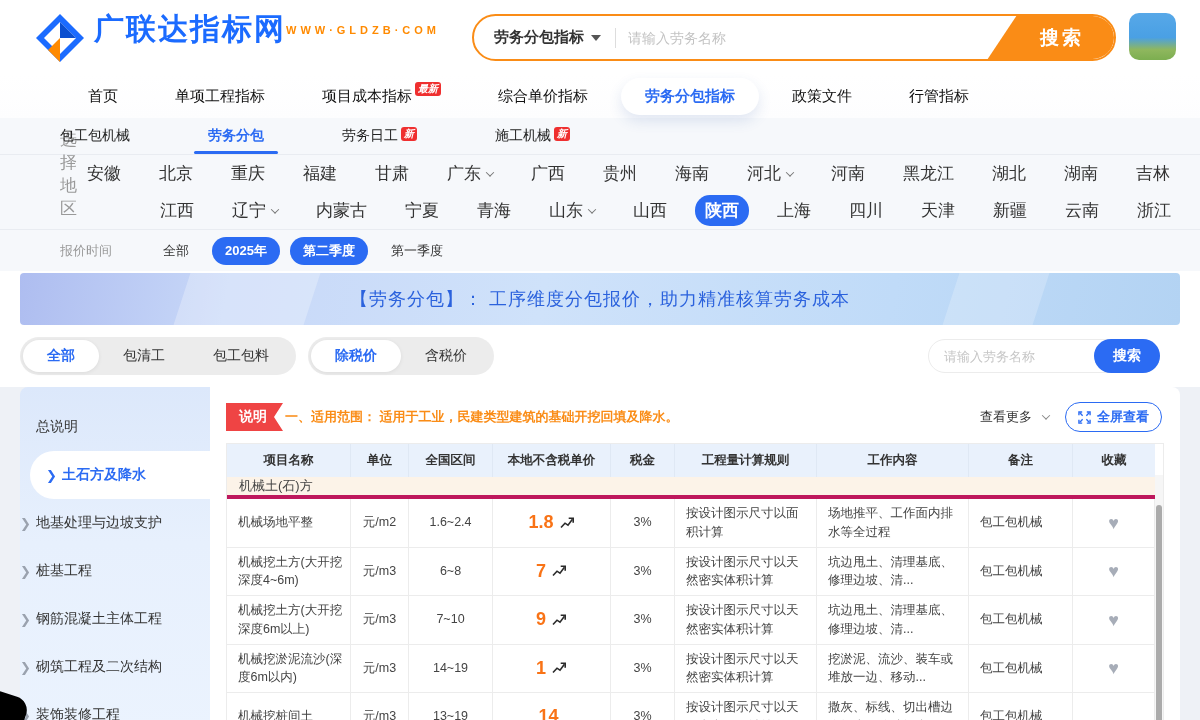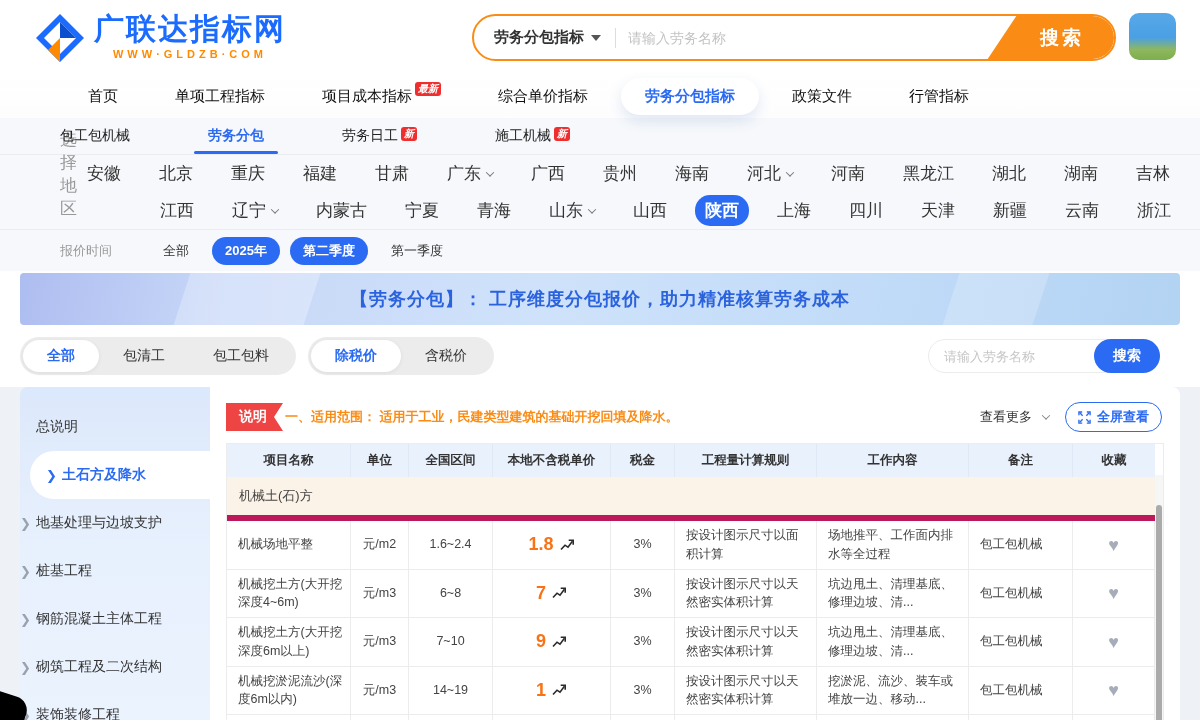--- a/index.html
+++ b/index.html
@@ -3,21 +3,21 @@
 <meta charset="utf-8">
 <style>
   *{margin:0;padding:0;box-sizing:border-box;font-family:"Liberation Sans","DejaVu Sans",sans-serif;}
   html,body{width:1200px;height:720px;overflow:hidden;background:#fff;position:relative;}
   .hairline{border-bottom:1px solid #e9ecf1;}
 
   
   .hdr{height:75px;background:#fff;display:flex;align-items:center;position:relative;}
   .logo{display:flex;align-items:flex-start;margin-left:34px;cursor:pointer;}
   .logo-mark{width:52px;height:52px;margin-right:8px;flex:0 0 auto;}
-  .logo-txt{display:flex;flex-direction:column;align-items:center;}
+  .logo-txt{display:flex;flex-direction:row;align-items:center;}
   .logo-name{font-size:30px;font-weight:bold;color:#1b6bff;letter-spacing:2px;line-height:34px;}
   .logo-domain{font-size:11px;font-weight:bold;color:#ff8a00;letter-spacing:4px;margin-top:2px;}
   .top-search{position:absolute;left:472px;top:14px;width:644px;height:47px;border:2px solid #fa8c16;border-radius:24px;background:#fff;display:flex;align-items:center;overflow:hidden;}
   .cat{display:flex;align-items:center;gap:7px;padding:0 14px 0 20px;font-size:15px;font-weight:bold;color:#333;cursor:pointer;white-space:nowrap;}
   .caret-dn{width:0;height:0;border-left:5px solid transparent;border-right:5px solid transparent;border-top:6px solid #555;}
   .vsep{width:1px;height:20px;background:#ddd;}
   .top-search input{flex:1;border:none;outline:none;font-size:14px;color:#333;padding:0 12px;min-width:0;}
   .top-search input::placeholder{color:#c3c3c3;}
   .search-go{position:absolute;right:-1px;top:-1px;bottom:-1px;width:128px;background:#fa8c16;border:none;color:#fff;font-size:19px;font-weight:bold;letter-spacing:3px;clip-path:polygon(30px 0,100% 0,100% 100%,0 100%);padding-left:22px;cursor:pointer;}
   .avatar{position:absolute;right:24px;top:13px;width:47px;height:47px;border-radius:10px;background:linear-gradient(180deg,#57a8e8 0%,#4aa0e4 52%,#8fb75e 78%,#7cae50 100%);filter:blur(.4px);cursor:pointer;}
@@ -45,21 +45,21 @@
   .time-row{display:flex;align-items:center;height:42px;padding-left:60px;font-size:13px;}
   .time-row .rlabel{width:90px;color:#999;}
   .topt{color:#333;padding:5px 13px;margin-right:10px;border-radius:15px;cursor:pointer;}
   .topt.sel{background:#2b6bf3;color:#fff;font-weight:bold;}
 
   
   .banner-wrap{background:#fff;padding:2px 20px 6px;}
   .banner{height:52px;border-radius:4px;position:relative;overflow:hidden;display:flex;align-items:center;justify-content:center;background:linear-gradient(100deg,#aebdf0 0%,#c8d8f8 18%,#cfe2fa 45%,#c0dbf8 75%,#b3d3f3 100%);}
   .banner::before{content:"";position:absolute;left:14%;top:-20px;bottom:-20px;width:130px;background:rgba(255,255,255,.28);transform:skewX(-18deg);}
   .banner::after{content:"";position:absolute;right:12%;top:-20px;bottom:-20px;width:90px;background:rgba(255,255,255,.22);transform:skewX(-18deg);}
-  .banner span{position:relative;z-index:1;font-size:18px;font-weight:bold;color:#2b62dd;letter-spacing:1px;}
+  .banner span{position:relative;z-index:1;font-size:18px;font-weight:normal;color:#2b62dd;letter-spacing:1px;}
 
   
   .filter-bar{background:#fff;display:flex;align-items:center;padding:6px 20px 12px;position:relative;}
   .seg{background:#ececec;border-radius:19px;display:flex;padding:3px;margin-right:12px;}
   .opt{padding:7px 24px;border-radius:16px;font-size:14px;color:#333;cursor:pointer;white-space:nowrap;}
   .opt.sel{background:#fff;color:#2b6bf3;font-weight:bold;box-shadow:0 1px 4px rgba(0,0,0,.07);}
   .mini-search{position:absolute;right:40px;top:8px;width:232px;height:34px;background:#fff;border:1px solid #ececec;border-radius:17px;display:flex;align-items:center;}
   .mini-search input{flex:1;border:none;outline:none;background:transparent;font-size:13px;padding:0 8px 0 15px;color:#333;min-width:0;}
   .mini-search input::placeholder{color:#c6c6c6;}
   .mini-go{height:34px;width:66px;margin:-1px;border:none;border-radius:17px;background:#2b6bf3;color:#fff;font-size:14px;font-weight:bold;cursor:pointer;}
@@ -79,21 +79,21 @@
   .notice-right{position:absolute;right:2px;display:flex;align-items:center;gap:16px;}
   .more{font-size:13px;color:#333;display:flex;align-items:center;gap:5px;cursor:pointer;}
   .more .chev{display:inline-block;border-color:#888;}
   .fullscreen{display:flex;align-items:center;gap:6px;border:1px solid #2b6bf3;color:#2b6bf3;border-radius:15px;padding:5px 12px;font-size:13px;font-weight:bold;background:#fff;cursor:pointer;}
 
   
   .tablewrap{position:relative;border:1px solid #ececec;border-bottom:none;}
   .tgrid{display:grid;grid-template-columns:124px 58px 84px 118px 64px 142px 152px 104px 82px;}
   .th{background:#e9f1fc;font-size:12.5px;font-weight:bold;color:#333;text-align:center;padding:8px 2px;border-right:1px solid #dfe8f4;white-space:nowrap;}
   .th:last-child{border-right:none;}
-  .group-row{background:#fcf3e8;font-size:13px;color:#444;padding:10px 12px;border-bottom:6px solid #be185d;}
+  .group-row{background:#fcf3e8;font-size:13px;color:#444;padding:0 12px;border-bottom:4px solid #be185d;}
   .cell{border-right:1px solid #ececec;border-bottom:1px solid #ececec;font-size:12.5px;color:#444;display:flex;align-items:center;justify-content:center;min-height:48px;padding:5px 6px;text-align:center;line-height:1.5;}
   .cell.left{justify-content:flex-start;text-align:left;padding-left:11px;}
   .price{color:#f97316;font-weight:bold;font-size:18px;margin-right:6px;}
   .trend{cursor:pointer;flex:0 0 auto;}
   .heart{color:#a7adb8;font-size:18px;cursor:pointer;line-height:1;}
   .vscroll{position:absolute;top:31px;right:0;bottom:0;width:8px;background:#f6f6f6;}
   .vscroll .thumb{position:absolute;top:30px;left:1px;width:6px;height:238px;border-radius:3px;background:#ababab;cursor:grab;}
 
   .cursor{position:absolute;left:-8px;bottom:-9px;width:34px;height:34px;background:#000;border-radius:3px 14px 3px 18px;transform:rotate(18deg);}
 </style>

